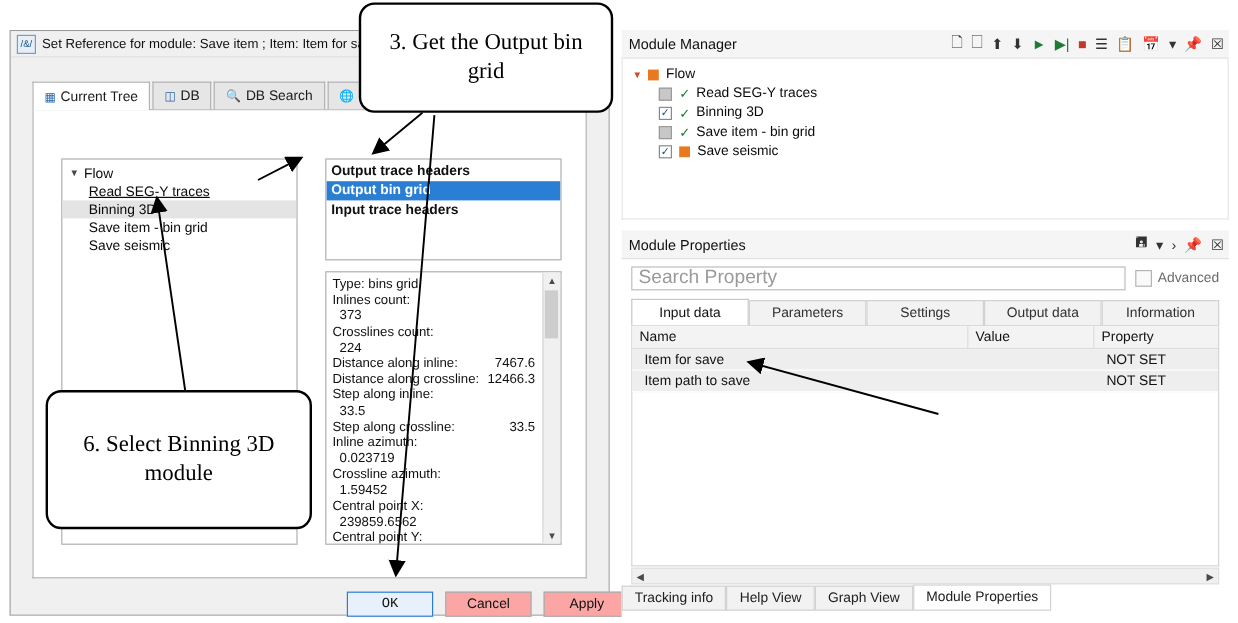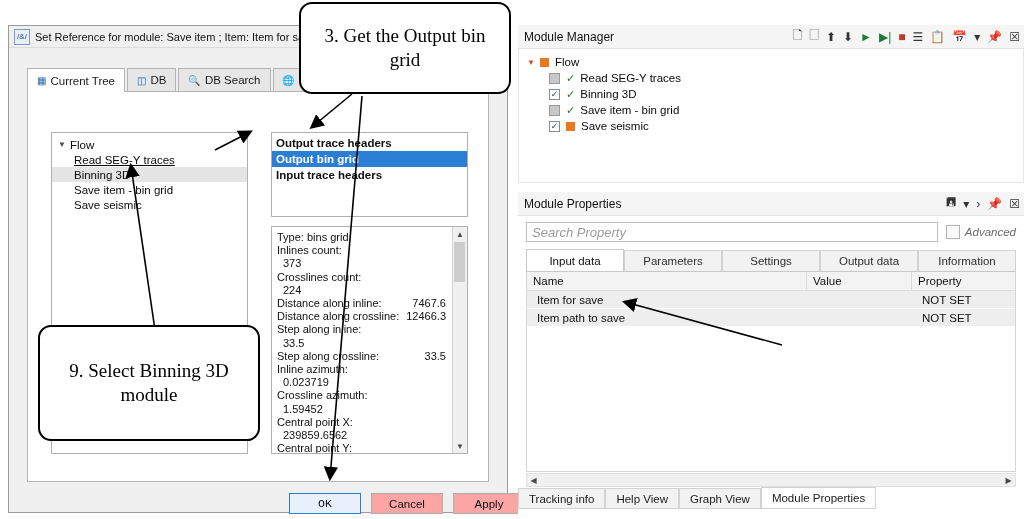--- a/index.html
+++ b/index.html
@@ -343,36 +343,34 @@
     height: 20px;
     display: flex;
     align-items: center;
     gap: 8px;
   }
   .search-input {
     flex: 1;
     height: 20px;
     border: 1px solid #bdbdbd;
     background: #ffffff;
-    font-size: 13px;
+    font-size: 16px;
     color: #9a9a9a;
-    font-style: italic;
     padding: 0 5px;
     box-sizing: border-box;
     display: flex;
     align-items: center;
   }
   .adv {
     display: flex;
     align-items: center;
     gap: 5px;
     font-size: 11.5px;
     color: #6b6b6b;
     white-space: nowrap;
-    font-style: italic;
   }
   .adv .box {
     width: 12px; height: 12px;
     border: 1px solid #b4b4b4;
     background: #fafafa;
   }
 
   .mp-tabs {
     position: absolute;
     left: 8px;
@@ -745,16 +743,16 @@
 
     <path d="M155,330 L131,166" stroke="#000" stroke-width="1.6" fill="none" marker-end="url(#ah)"></path>
 
     <path d="M352,94 L312,127" stroke="#000" stroke-width="1.6" fill="none" marker-end="url(#ah)"></path>
 
     <path d="M362,96 L330,478" stroke="#000" stroke-width="1.6" fill="none" marker-end="url(#ah)"></path>
 
     <path d="M215,150 L250,132" stroke="#000" stroke-width="1.6" fill="none" marker-end="url(#ah)"></path>
   </svg>
 
-  <div class="callout" id="callout2">9.  Select Binning 3D module</div>
+  <div class="callout" id="callout2">6.  Select Binning 3D module</div>
   <div class="callout" id="callout3">3.  Get the Output bin grid</div>
 
 </div>
 
 </body></html>

